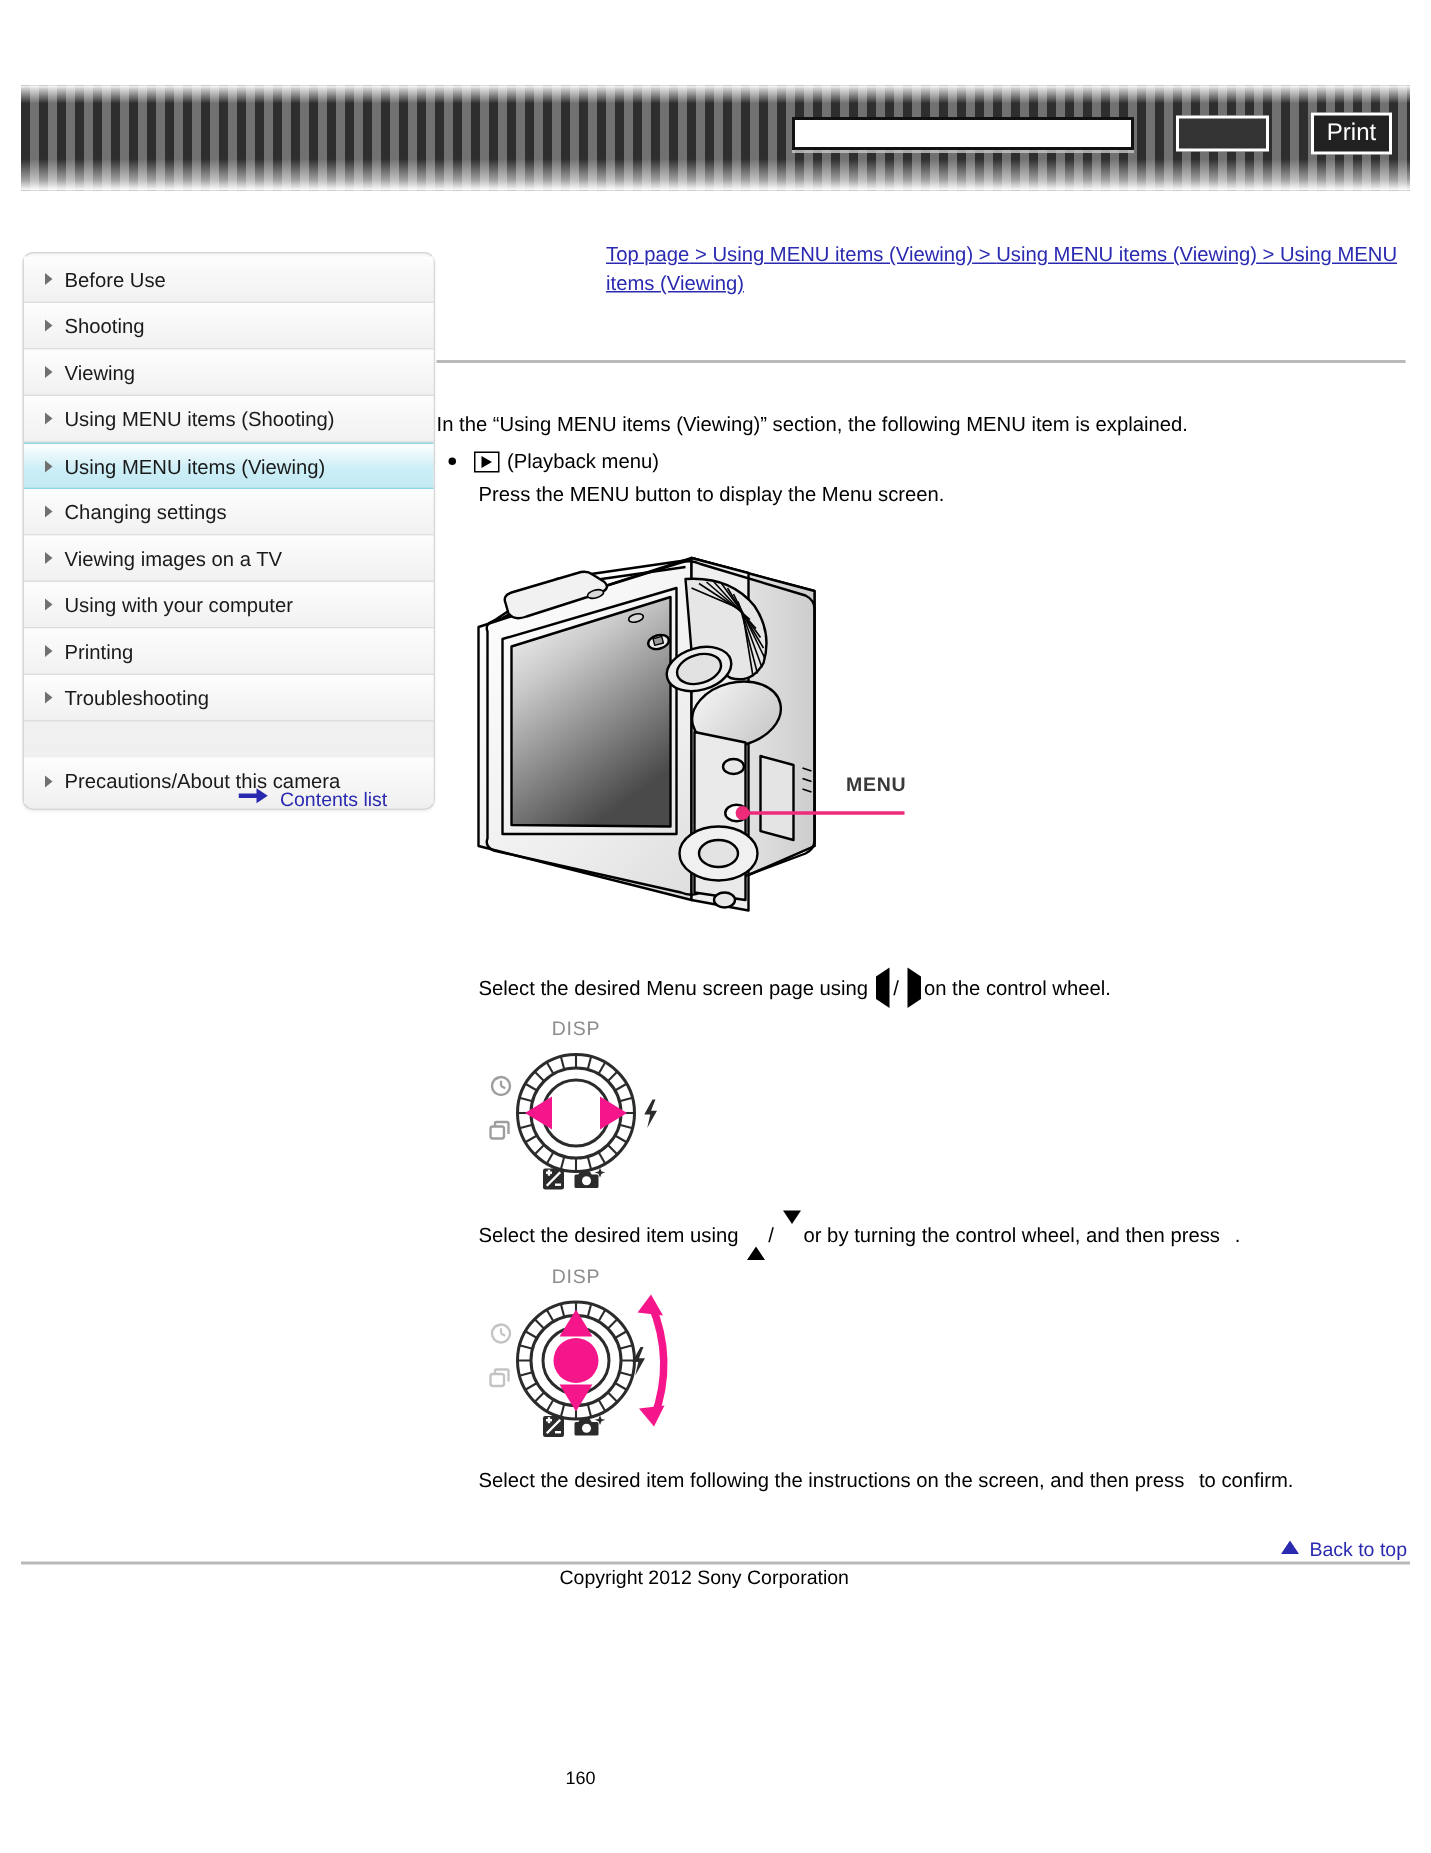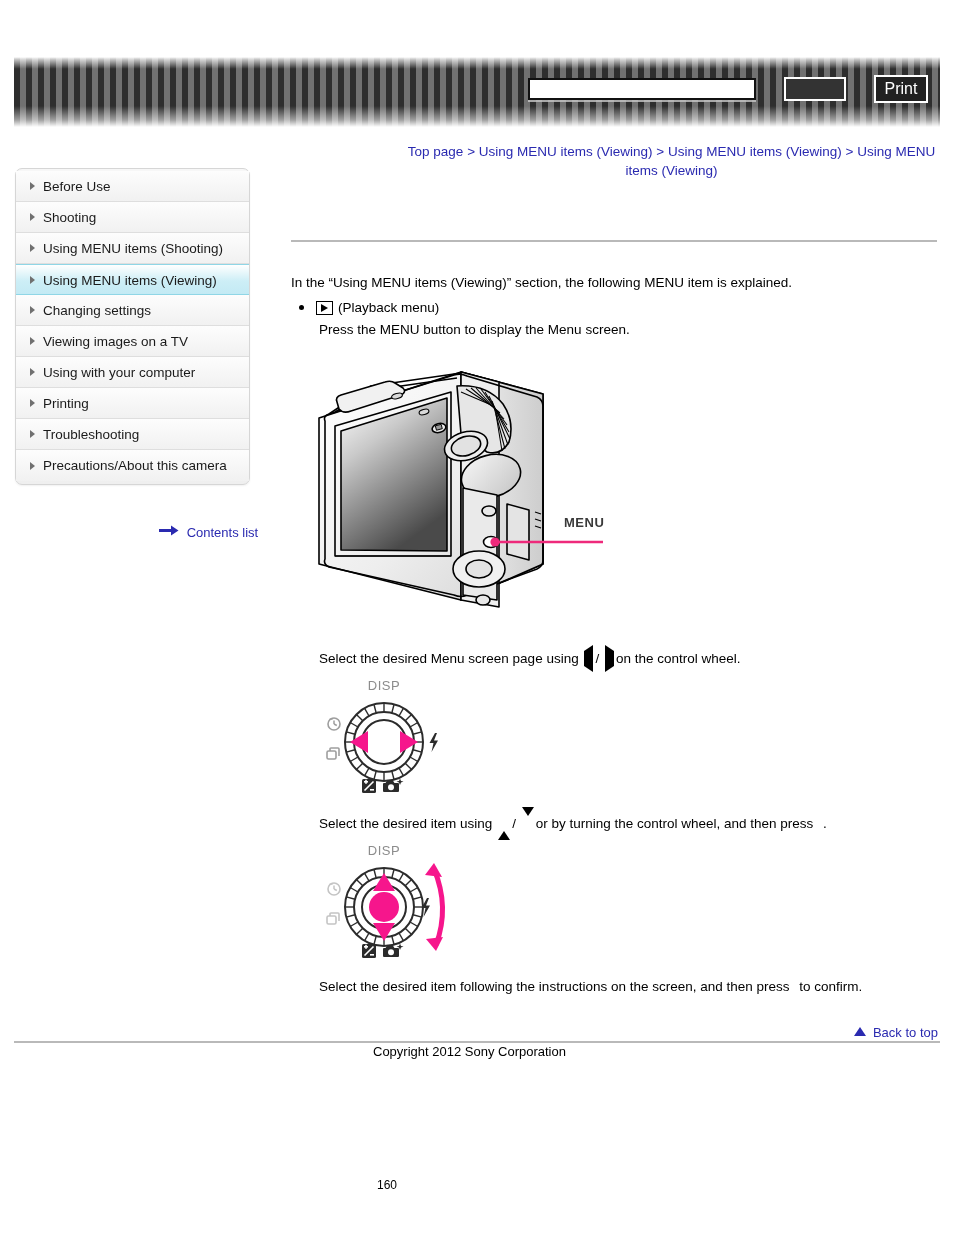--- a/index.html
+++ b/index.html
@@ -75,61 +75,62 @@
     font-size: 16px;
     line-height: 24px;
     cursor: pointer;
     padding: 0 8px;
   }
 
   
   #breadcrumb {
     position: absolute;
     left: 404px;
-    top: 142px;
+    top: 160px;
     width: 535px;
-    text-align: center;
+    text-align: left;
     font-size: 13.5px;
     line-height: 19px;
     color: #2a2ab0;
+    text-decoration: underline;
   }
   #breadcrumb a {
     color: #2a2ab0;
     text-decoration: none;
     cursor: pointer;
   }
   #breadcrumb .sep { color: #2a2ab0; }
 
   
   #sidebar {
     position: absolute;
     left: 15px;
     top: 168px;
-    width: 235px;
+    width: 275px;
     background: linear-gradient(to bottom, #f7f7f7 0%, #efefef 100%);
     border: 1px solid #d6d6d6;
     border-radius: 7px;
     box-sizing: border-box;
     padding: 2px 0 3px 0;
     box-shadow: 0 1px 2px rgba(0,0,0,0.06);
   }
   .side-item {
     position: relative;
     height: 31px;
     line-height: 31px;
     font-size: 13.5px;
     color: #1a1a1a;
     padding-left: 27px;
     border-bottom: 1px solid #dedede;
     box-sizing: border-box;
     cursor: pointer;
     white-space: nowrap;
     background: linear-gradient(to bottom, #fdfdfd 0%, #f1f1f1 100%);
   }
-  .side-item:last-child { border-bottom: none; }
+  .side-item:last-child { border-bottom: none; margin-top: 24px; }
   .side-item.selected {
     background: linear-gradient(to bottom, #ffffff 0%, #cdeef6 55%, #c3eaf4 100%);
     border-top: 1px solid #8fd6e6;
     border-bottom: 1px solid #8fd6e6;
   }
   .side-item .tri {
     position: absolute;
     left: 14px;
     top: 50%;
     margin-top: -4px;
@@ -319,20 +320,24 @@
 </div>
 
 <div id="sidebar">
   <div class="side-item">
     <span class="tri"></span>
     <span>Before Use</span>
   </div>
   <div class="side-item">
     <span class="tri"></span>
     <span>Shooting</span>
+  </div>
+  <div class="side-item">
+    <span class="tri"></span>
+    <span>Viewing</span>
   </div>
   <div class="side-item">
     <span class="tri"></span>
     <span>Using MENU items (Shooting)</span>
   </div>
   <div class="side-item selected">
     <span class="tri"></span>
     <span>Using MENU items (Viewing)</span>
   </div>
   <div class="side-item">

